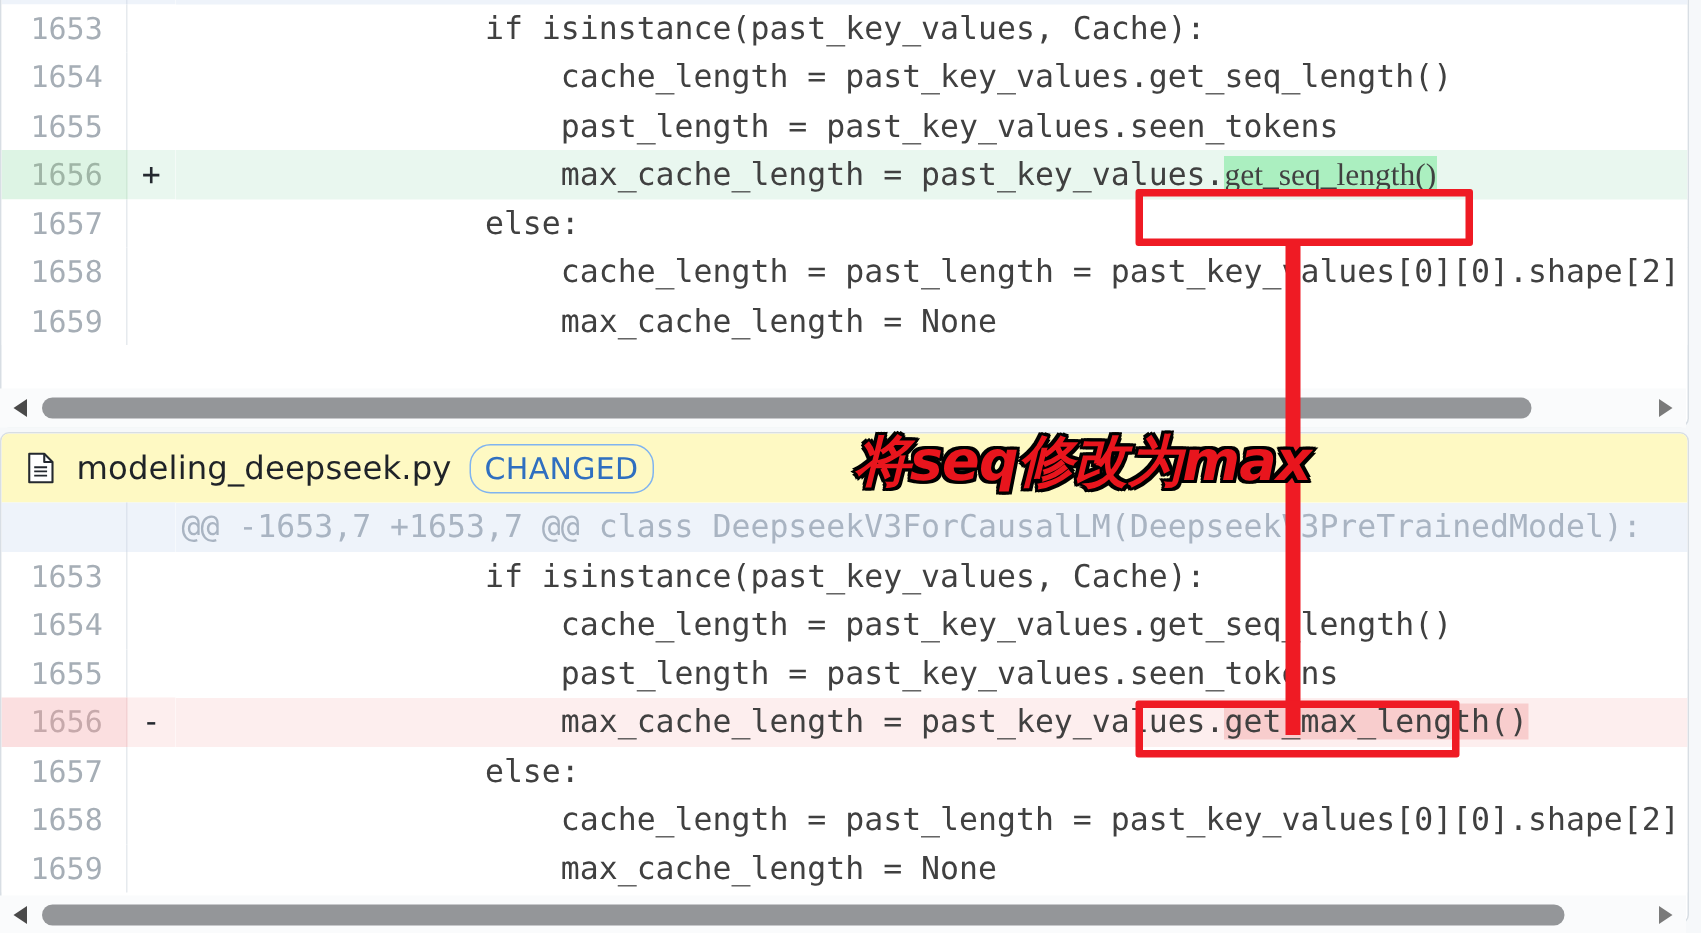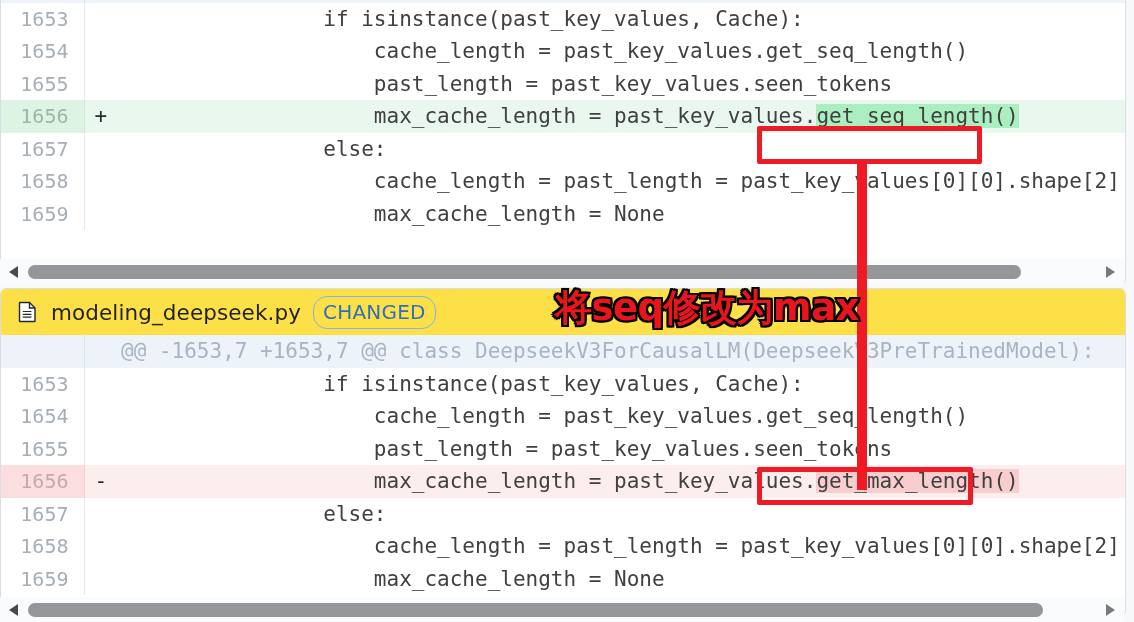--- a/index.html
+++ b/index.html
@@ -44,21 +44,21 @@
     height: 328px;
     border-radius: 6px;
   }
 
   
   .file-header {
     height: 46px;
     display: flex;
     align-items: center;
     padding-left: 17px;
-    background: #fde047;
+    background: #fef9c3;
     box-sizing: border-box;
   }
   .file-icon {
     width: 19px;
     height: 22px;
     flex: 0 0 auto;
     margin-right: 14px;
     display: block;
   }
   .file-name {
@@ -125,21 +125,21 @@
   }
   tr.hunk td.ln { color: #c2cad3; border-right-color: #dde4ee; }
   tr.hunk td.code { color: #a9b4c2; }
 
   tr.ctx td { background: #ffffff; }
   tr.add td { background: #e9f7ef; }
   tr.add td.ln { background: #ddf4e4; color: #9fb5a6; border-right-color: #cfe9d7; }
   tr.del td { background: #fdeeee; }
   tr.del td.ln { background: #fbdfe0; color: #c6a9ab; border-right-color: #f3d1d3; }
 
-  .wd-add { background: #abefc0; }
+  .wd-add { background: #abefc0; font-family: Liberation Serif, serif; }
   .wd-del { background: #f8cdcd; }
 
   
   .hscroll {
     position: absolute;
     left: 0;
     width: 1124px;
     height: 26px;
     background: #fafbfc;
     display: flex;
@@ -342,14 +342,14 @@
     <svg width="12" height="14" viewBox="0 0 12 14">
         <polygon points="2,1 2,13 11,7" fill="#7a7a7a"></polygon>
       </svg>
   </div>
 </div>
 
 <div class="anno-layer">
   <div class="anno-line" style="left:857px; top:160px; width:10px; height:330px;"></div>
   <div class="anno-box" style="left:757px; top:126px; width:225px; height:38px;"></div>
   <div class="anno-box" style="left:757px; top:467px; width:216px; height:38px;"></div>
-  <div class="anno-text" style="left:555px; top:289px;">将seq修改为max</div>
+  <div class="anno-text" style="left:570px; top:289px;font-style:italic;">将seq修改为max</div>
 </div>
 
 </body></html>

